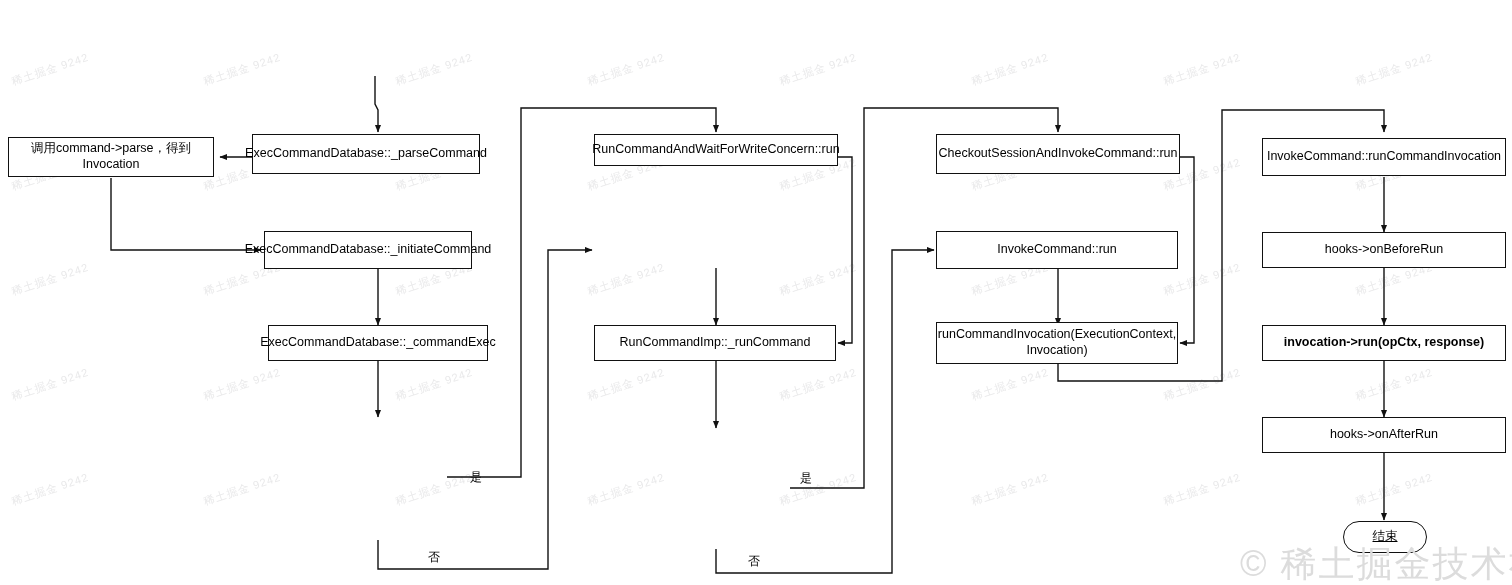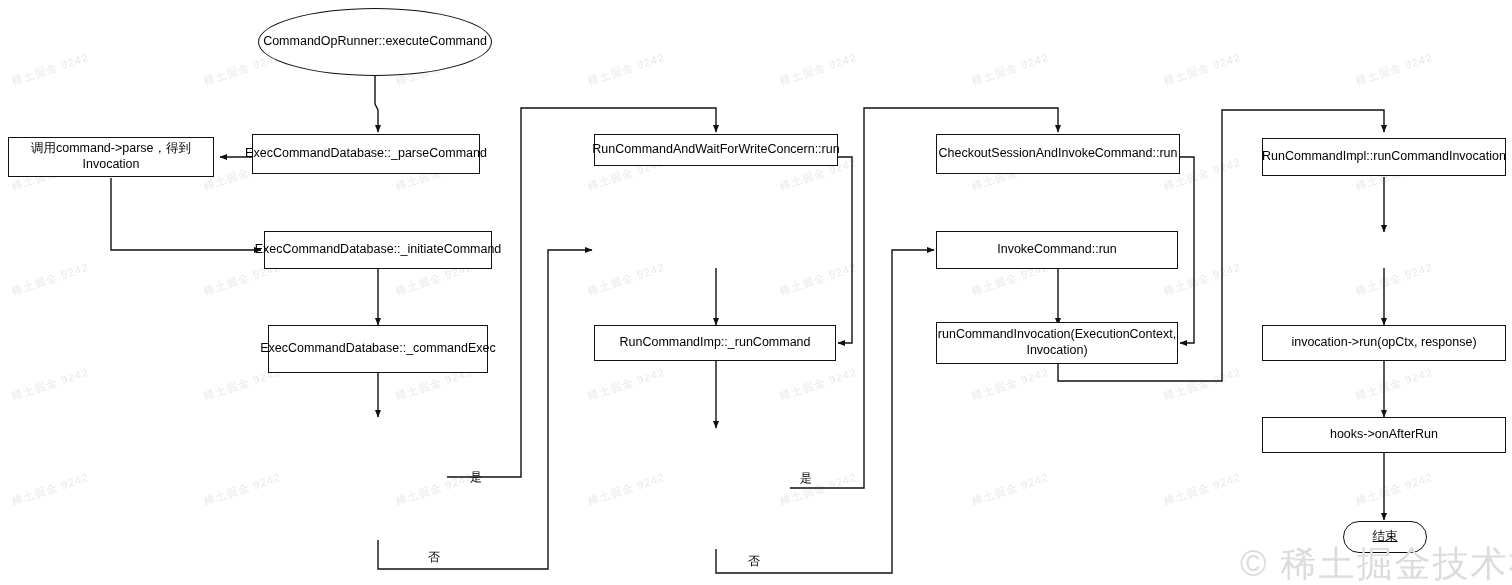--- a/index.html
+++ b/index.html
@@ -107,37 +107,34 @@
       <path d="M1384,177 L1384,232"></path>
 
       <path d="M1384,268 L1384,325"></path>
 
       <path d="M1384,361 L1384,417"></path>
 
       <path d="M1384,453 L1384,520"></path>
     </g>
   </svg>
 
-  <div class="node term" style="left:258px;top:8px;width:234px;height:68px;">
-    <span>CommandOpRunner::executeCommand</span>
-  </div>
 
   <div class="node box" style="left:8px;top:137px;width:206px;height:40px;">
     <span>调用command-&gt;parse，得到Invocation</span>
   </div>
 
   <div class="node box" style="left:252px;top:134px;width:228px;height:40px;">
     <span>ExecCommandDatabase::_parseCommand</span>
   </div>
 
-  <div class="node box" style="left:264px;top:231px;width:228px;height:38px;">
+  <div class="node box" style="left:264px;top:231px;width:208px;height:38px;">
     <span>ExecCommandDatabase::_initiateCommand</span>
   </div>
 
-  <div class="node box" style="left:268px;top:325px;width:220px;height:48px;">
+  <div class="node box" style="left:268px;top:325px;width:220px;height:36px;">
     <span>ExecCommandDatabase::_commandExec</span>
   </div>
 
 
   <div class="edge-label" style="left:470px;top:469px;">是</div>
   <div class="edge-label" style="left:428px;top:549px;">否</div>
 
   <div class="node box" style="left:594px;top:134px;width:244px;height:32px;">
     <span>RunCommandAndWaitForWriteConcern::run</span>
   </div>
@@ -160,25 +157,28 @@
       <div>runCommandInvocation(ExecutionContext,</div>
       <div>Invocation)</div>
     </div>
   </div>
 
   <div class="node box" style="left:936px;top:231px;width:242px;height:38px;">
     <span>InvokeCommand::run</span>
   </div>
 
   <div class="node box" style="left:1262px;top:138px;width:244px;height:38px;">
-    <span>RunCommandImpl::runCommandInvocation</span>
+    <span>InvokeCommand::runCommandInvocation</span>
   </div>
 
+  <div class="node box" style="left:1262px;top:232px;width:244px;height:36px;">
+    <span>hooks-&gt;onBeforeRun</span>
+  </div>
 
-  <div class="node box" style="left:1262px;top:325px;width:244px;height:36px;">
+  <div class="node box" style="left:1262px;top:325px;width:244px;height:36px;font-weight:bold;">
     <span>invocation-&gt;run(opCtx, response)</span>
   </div>
 
   <div class="node box" style="left:1262px;top:417px;width:244px;height:36px;">
     <span>hooks-&gt;onAfterRun</span>
   </div>
 
   <div class="node term-sm" style="left:1343px;top:521px;width:84px;height:32px;text-decoration:underline;">
     <span>结束</span>
   </div>

